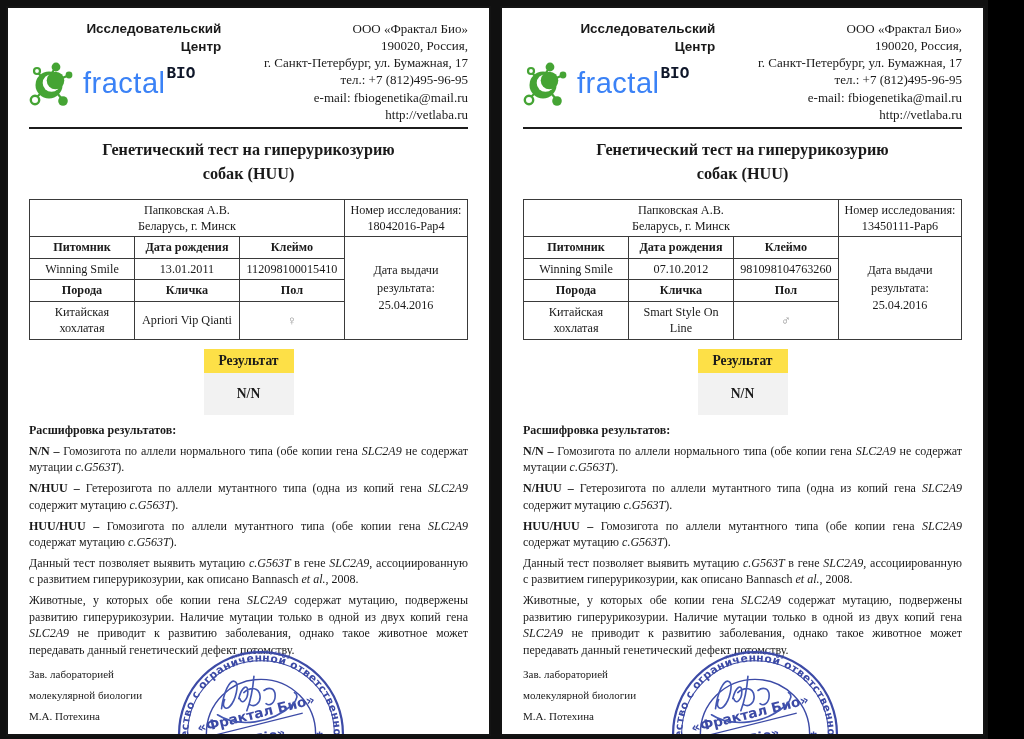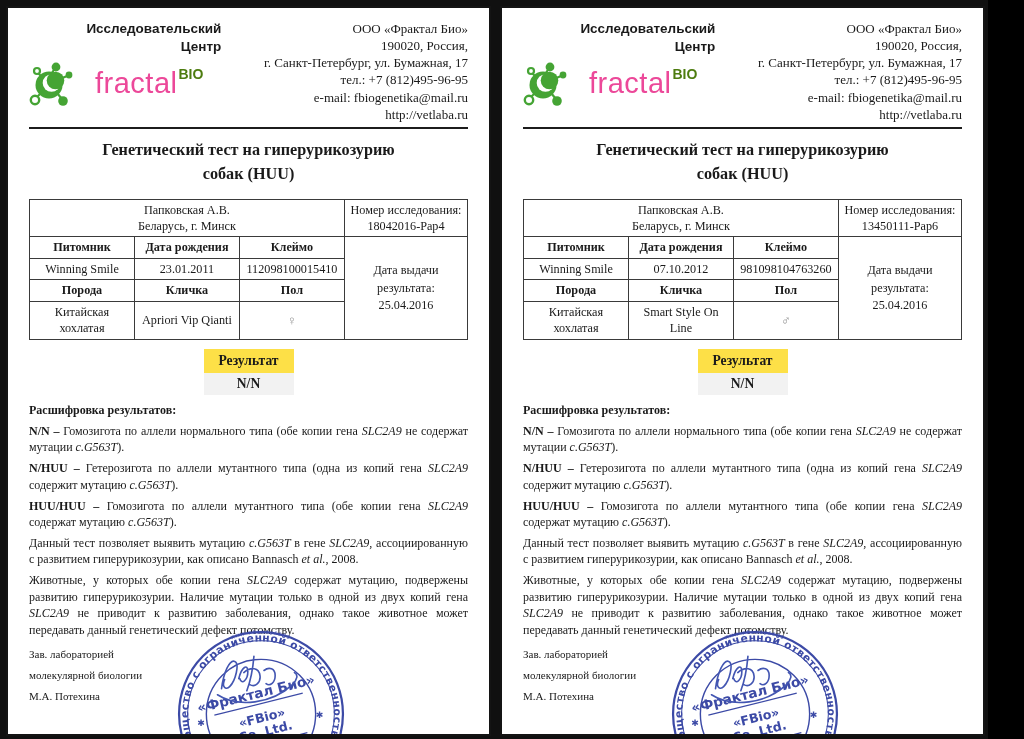--- a/index.html
+++ b/index.html
@@ -14,47 +14,47 @@
   }
   
   .hdr{display:flex;}
   .hdr-left{width:47%;display:flex;flex-direction:column;}
   .center-label{
     font-family:"Liberation Sans", sans-serif;font-weight:bold;font-size:13.5px;
     line-height:1.3;text-align:right;padding:4px 14px 0 0;
   }
   .logo{display:flex;align-items:center;margin-top:4px;}
   .logo-word{
-    font-family:"Liberation Sans", sans-serif;font-size:29px;color:#ec4899;
-    letter-spacing:.5px;margin-left:20px;
+    font-family:"Liberation Sans", sans-serif;font-size:29px;color:#3b82f6;
+    letter-spacing:.5px;margin-left:8px;
   }
   .logo-sup{
-    font-family:Liberation Sans, sans-serif;font-size:14px;font-weight:bold;
-    color:#4d7c0f;vertical-align:super;position:relative;top:-9px;margin-left:1px;
+    font-family:Liberation Mono, monospace;font-size:16px;font-weight:bold;
+    color:#0f172a;vertical-align:super;position:relative;top:-9px;margin-left:1px;
   }
   .hdr-right{width:53%;text-align:right;font-size:13px;line-height:1.32;padding-top:4px;}
   .rule{border-top:2.5px solid #1c1c1c;margin-top:4px;}
   
   .title{
     font-size:16.2px;font-weight:bold;text-align:center;line-height:1.5;
     margin:9px 0 12px 0;
   }
   
   table.info{width:100%;border-collapse:collapse;table-layout:fixed;font-size:12.2px;}
   table.info td{border:1px solid #3a3a3a;text-align:center;padding:2px 3px;line-height:1.35;}
   table.info .c1{width:23.5%}.c2{width:28%}.c3{width:22%}.c4{width:26.5%}
   td.owner-cell{padding:5px 3px;}
   td.hcell{font-weight:bold;padding-top:3px;}
   td.vcell{padding-bottom:4px;}
   td.issue-cell div{margin:1px 0;}
   .sex{color:#8f8f8f;font-size:13px;}
   
   .result{width:90px;margin:9px auto 7px auto;text-align:center;font-weight:bold;}
   .result-h{background:#fde047;font-size:13.6px;padding:4px 2px;}
-  .result-v{background:#f2f2f2;font-size:13.6px;padding:3px 2px;}
+  .result-v{background:#f2f2f2;font-size:13.6px;padding:13px 2px;}
   
   .decode{font-size:12px;font-family:Liberation Serif, serif;}
   .decode .lead{font-weight:bold;margin:6px 0 4px 0;}
   .decode p{margin:4.5px 0;text-align:justify;line-height:1.37;}
   .decode i{font-style:italic;}
   
   .footer{position:relative;margin-top:10px;height:158px;}
   .sig{font-size:11px;}
   .sig div{margin-bottom:9px;}
   .stamp{position:absolute;left:146px;top:-20px;width:172px;height:172px;}
@@ -144,21 +144,21 @@
         <td class="hcell c2">Дата рождения</td>
         <td class="hcell c3">Клеймо</td>
         <td rowspan="4" class="issue-cell c4">
           <div>Дата выдачи</div>
           <div>результата:</div>
           <div>25.04.2016</div>
         </td>
       </tr>
       <tr>
         <td class="vcell">Winning Smile</td>
-        <td class="vcell">23.01.2011</td>
+        <td class="vcell">13.01.2011</td>
         <td class="vcell">112098100015410</td>
       </tr>
       <tr>
         <td class="hcell">Порода</td>
         <td class="hcell">Кличка</td>
         <td class="hcell">Пол</td>
       </tr>
       <tr>
         <td class="vcell">Китайская хохлатая</td>
         <td class="vcell">Apriori Vip Qianti</td>

